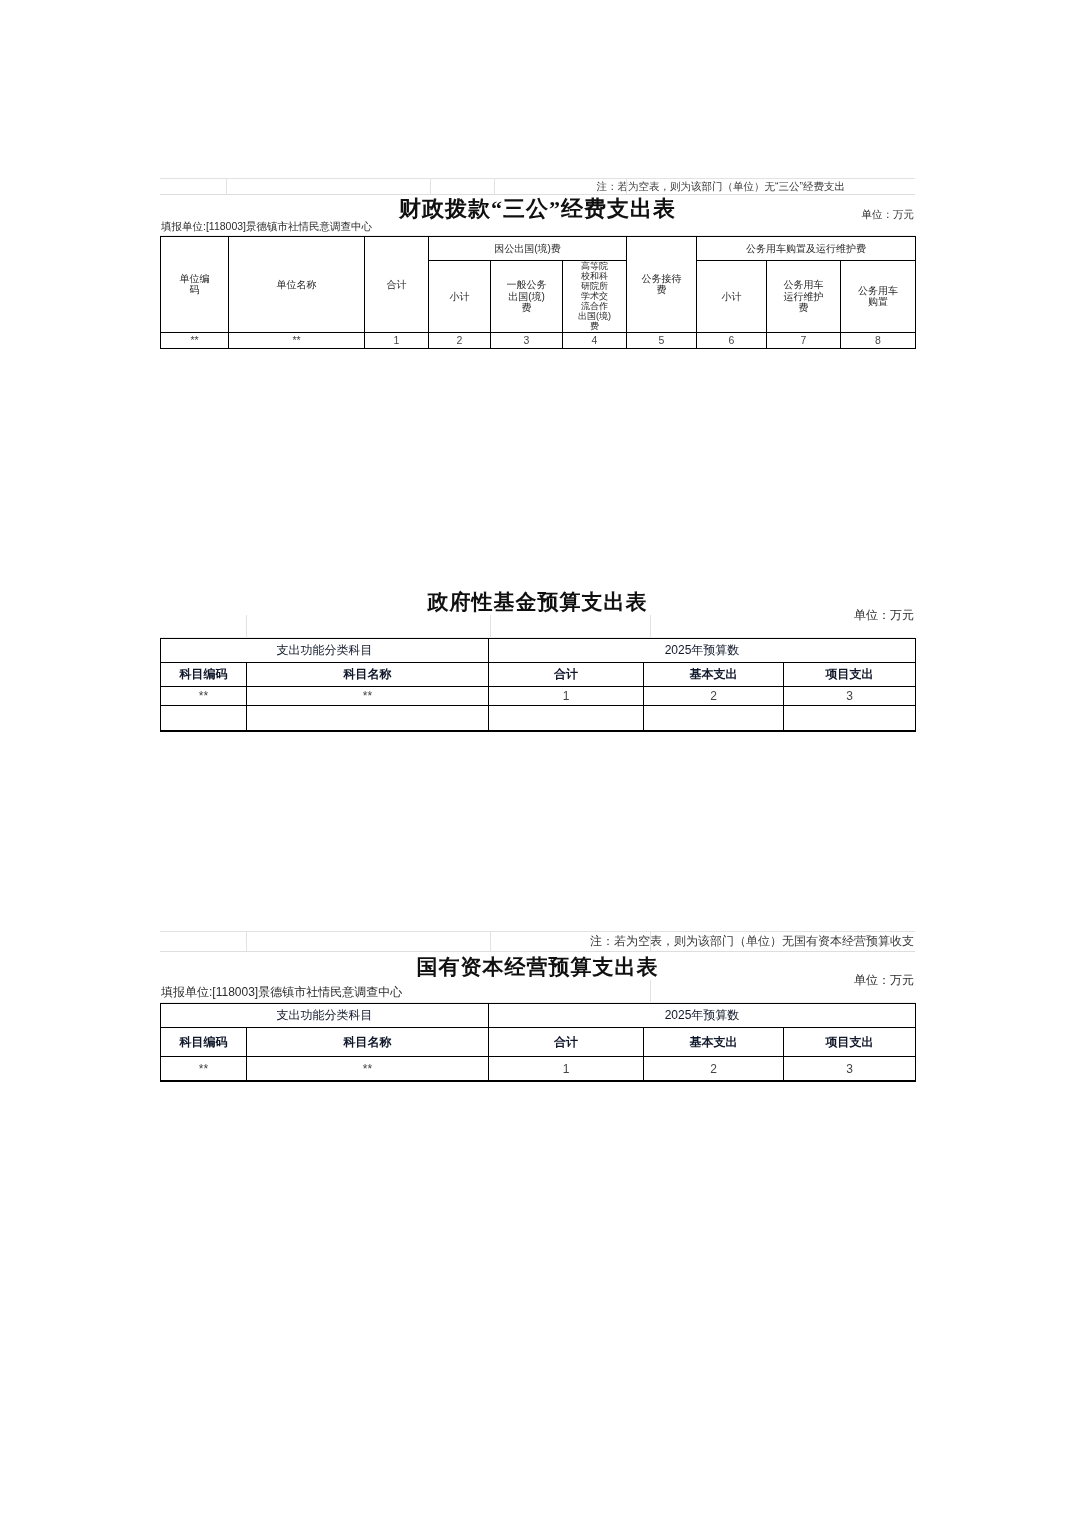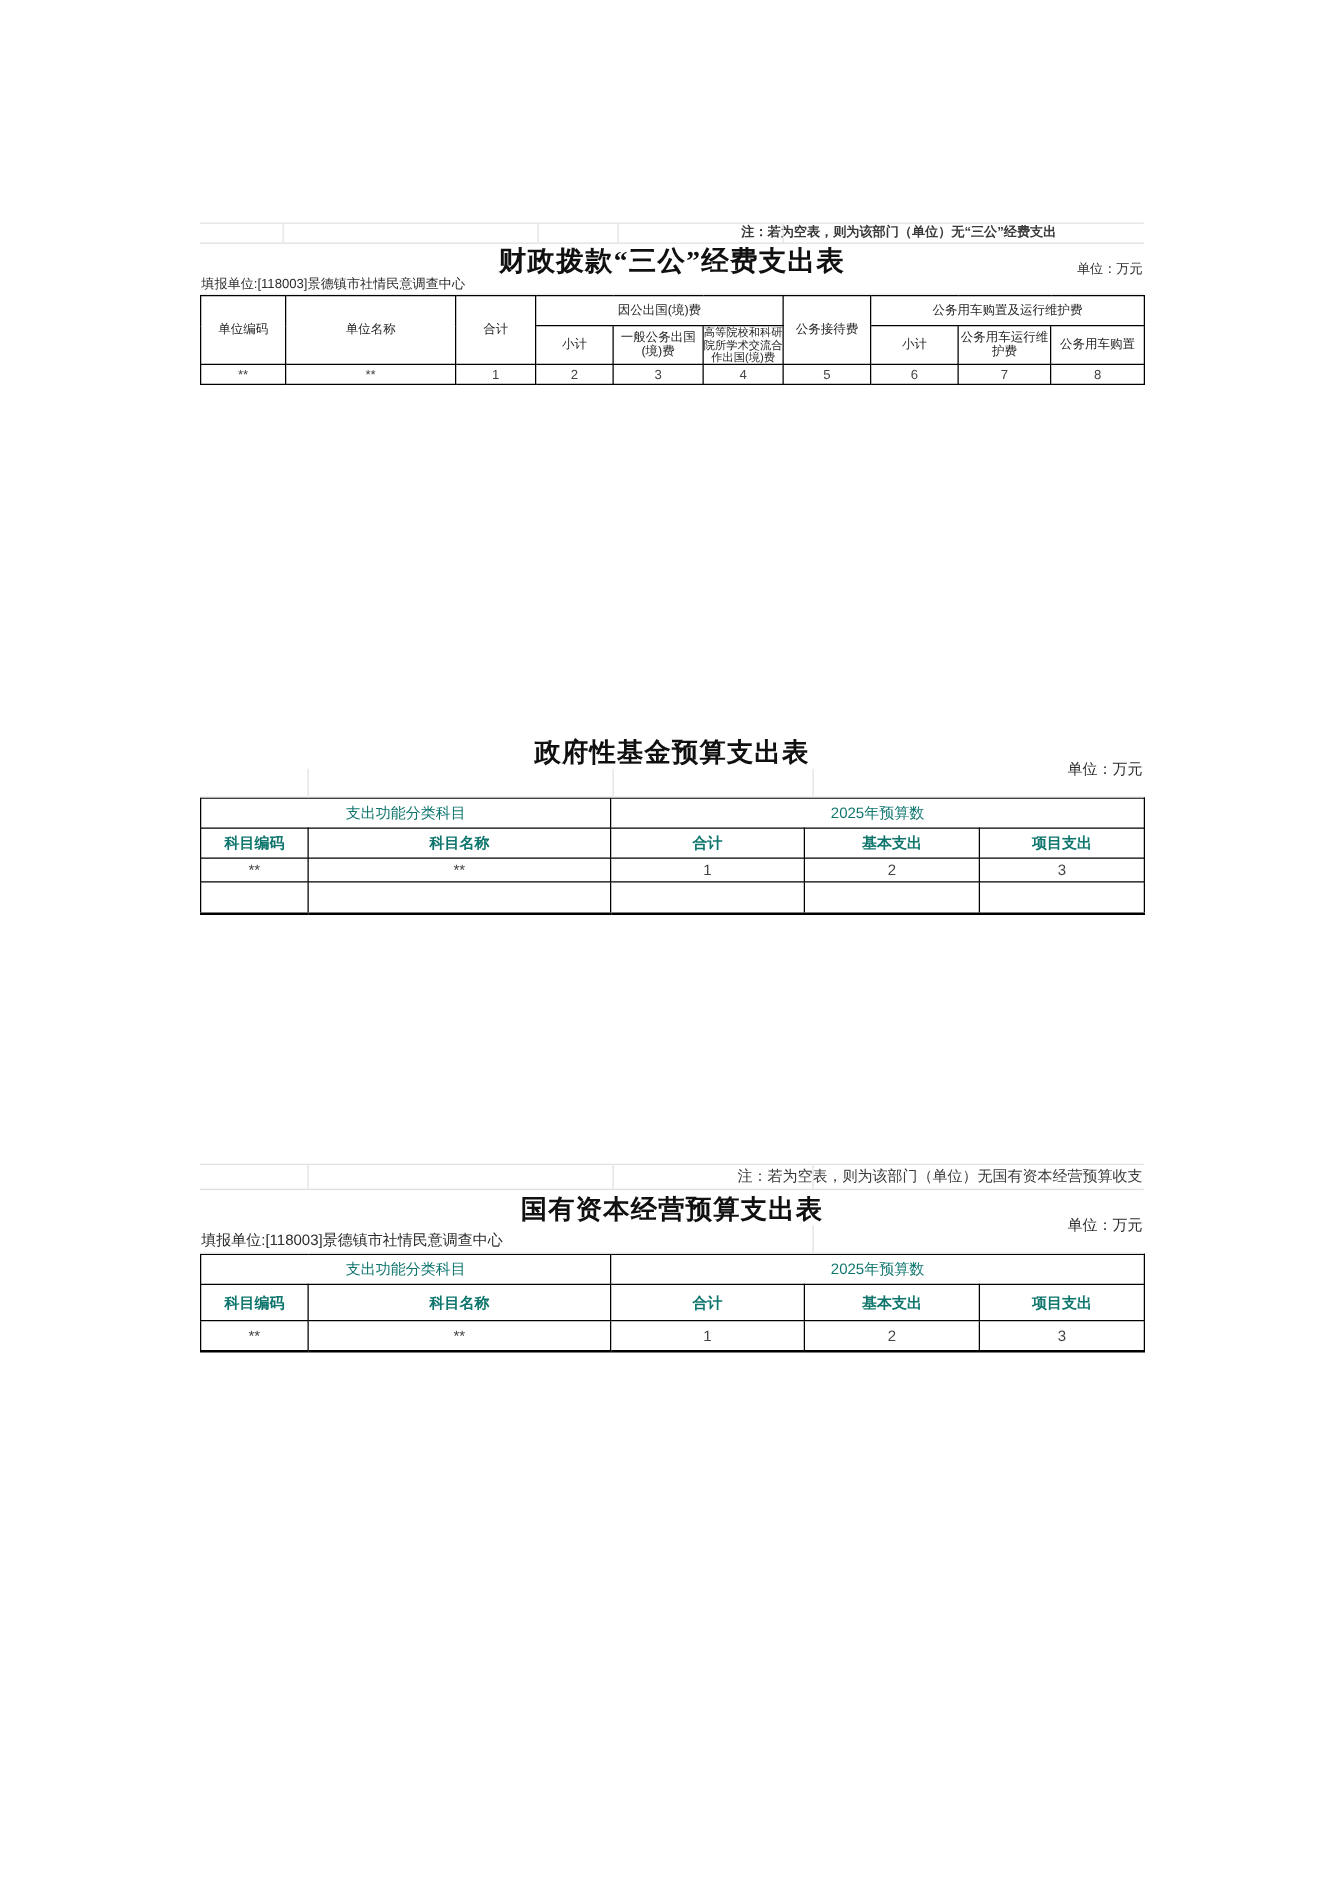--- a/index.html
+++ b/index.html
@@ -5,48 +5,48 @@
   html,body{margin:0;padding:0;background:#ffffff;}
   body{font-family:"Liberation Sans", sans-serif; color:#222;}
   .page{position:relative;width:1074px;height:1520px;background:#fff;overflow:hidden;}
   .block{position:absolute;left:160px;width:755px;}
 
   
   .note-row{position:relative;border-top:1px solid #e2e2e2;border-bottom:1px solid #dedede;}
   .vl{position:absolute;top:0;bottom:0;width:1px;background:#e2e2e2;}
   .note-text{display:block;text-align:right;color:#3a3a3a;white-space:nowrap;}
 
-  .t1-note{height:15px;font-weight:bold;}
+  .t1-note{height:15px;}
   .t1-note .note-text{font-size:10.5px;line-height:15px;padding-right:70px;}
   .t23-note{height:19px;}
   .t23-note .note-text{font-size:12px;line-height:19px;padding-right:1px;}
 
   .title-row{text-align:center;font-family:"Liberation Serif", serif;font-weight:bold;color:#101010;letter-spacing:1px;}
   .t1-title{height:26px;line-height:28px;font-size:22px;}
   .t23-title{height:27px;line-height:29px;font-size:21px;}
   .t3-title{height:28px;line-height:30px;}
 
   .unit-row{position:relative;border-bottom:1px solid #eee;}
   .t1-unit{height:14px;font-size:10.5px;}
   .t23-unit{height:22px;font-size:12px;}
   .unit-left{position:absolute;left:1px;bottom:1px;color:#2c2c2c;white-space:nowrap;}
   .unit-right{position:absolute;right:1px;bottom:13px;color:#2c2c2c;white-space:nowrap;}
 
   table.grid{border-collapse:collapse;table-layout:fixed;width:755px;}
-  table.grid td{border:1px solid #000;text-align:center;vertical-align:middle;padding:0 0;overflow:hidden;}
+  table.grid td{border:1px solid #000;text-align:center;vertical-align:middle;padding:0 14px;overflow:hidden;}
 
   
   .t1 td{font-size:10px;line-height:1.15;color:#262626;}
   .t1 tr.h1 td{height:23px;}
   .t1 tr.h2 td{height:29px;}
   .t1 tr.d td{height:15px;font-size:10.5px;color:#444;}
   .t1 td.small9{font-size:9px;line-height:1.12;}
 
   
-  .t23 td{font-size:12px;color:#0f766e;}
+  .t23 td{font-size:12px;color:#0f172a;}
   .t23 tr.h1 td{height:23px;}
   .t23 tr.h2 td{height:23px;font-weight:bold;}
   .t3g tr.h2 td{height:28px;}
   .t23 tr.d td{height:18px;color:#444;}
   .t3g tr.d td{height:23px;}
   .t23 tr.empty td{height:24px;}
   table.bb tr:last-child td{border-bottom-width:2px;}
 </style>
 </head>
 <body>

